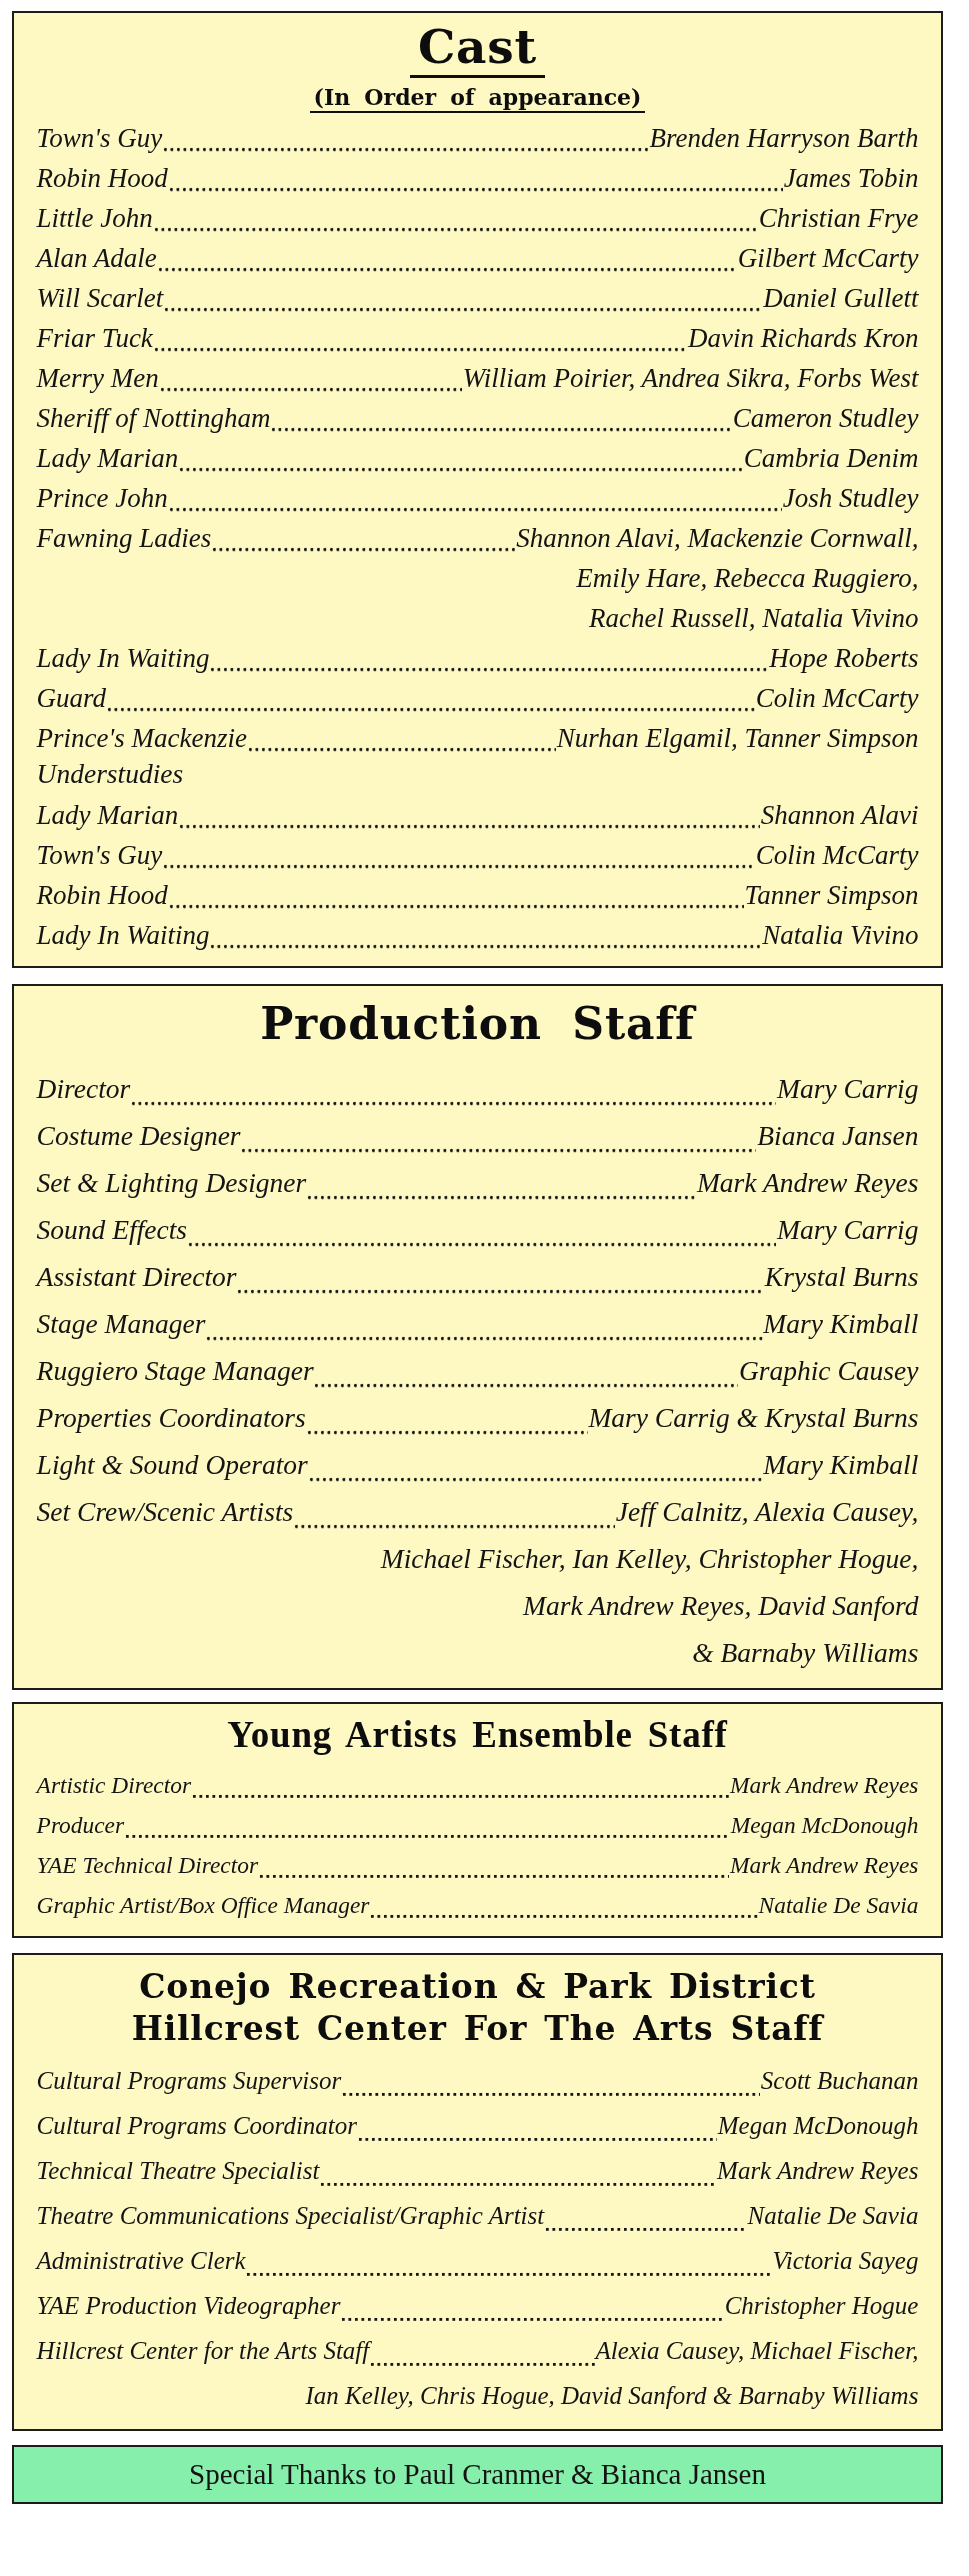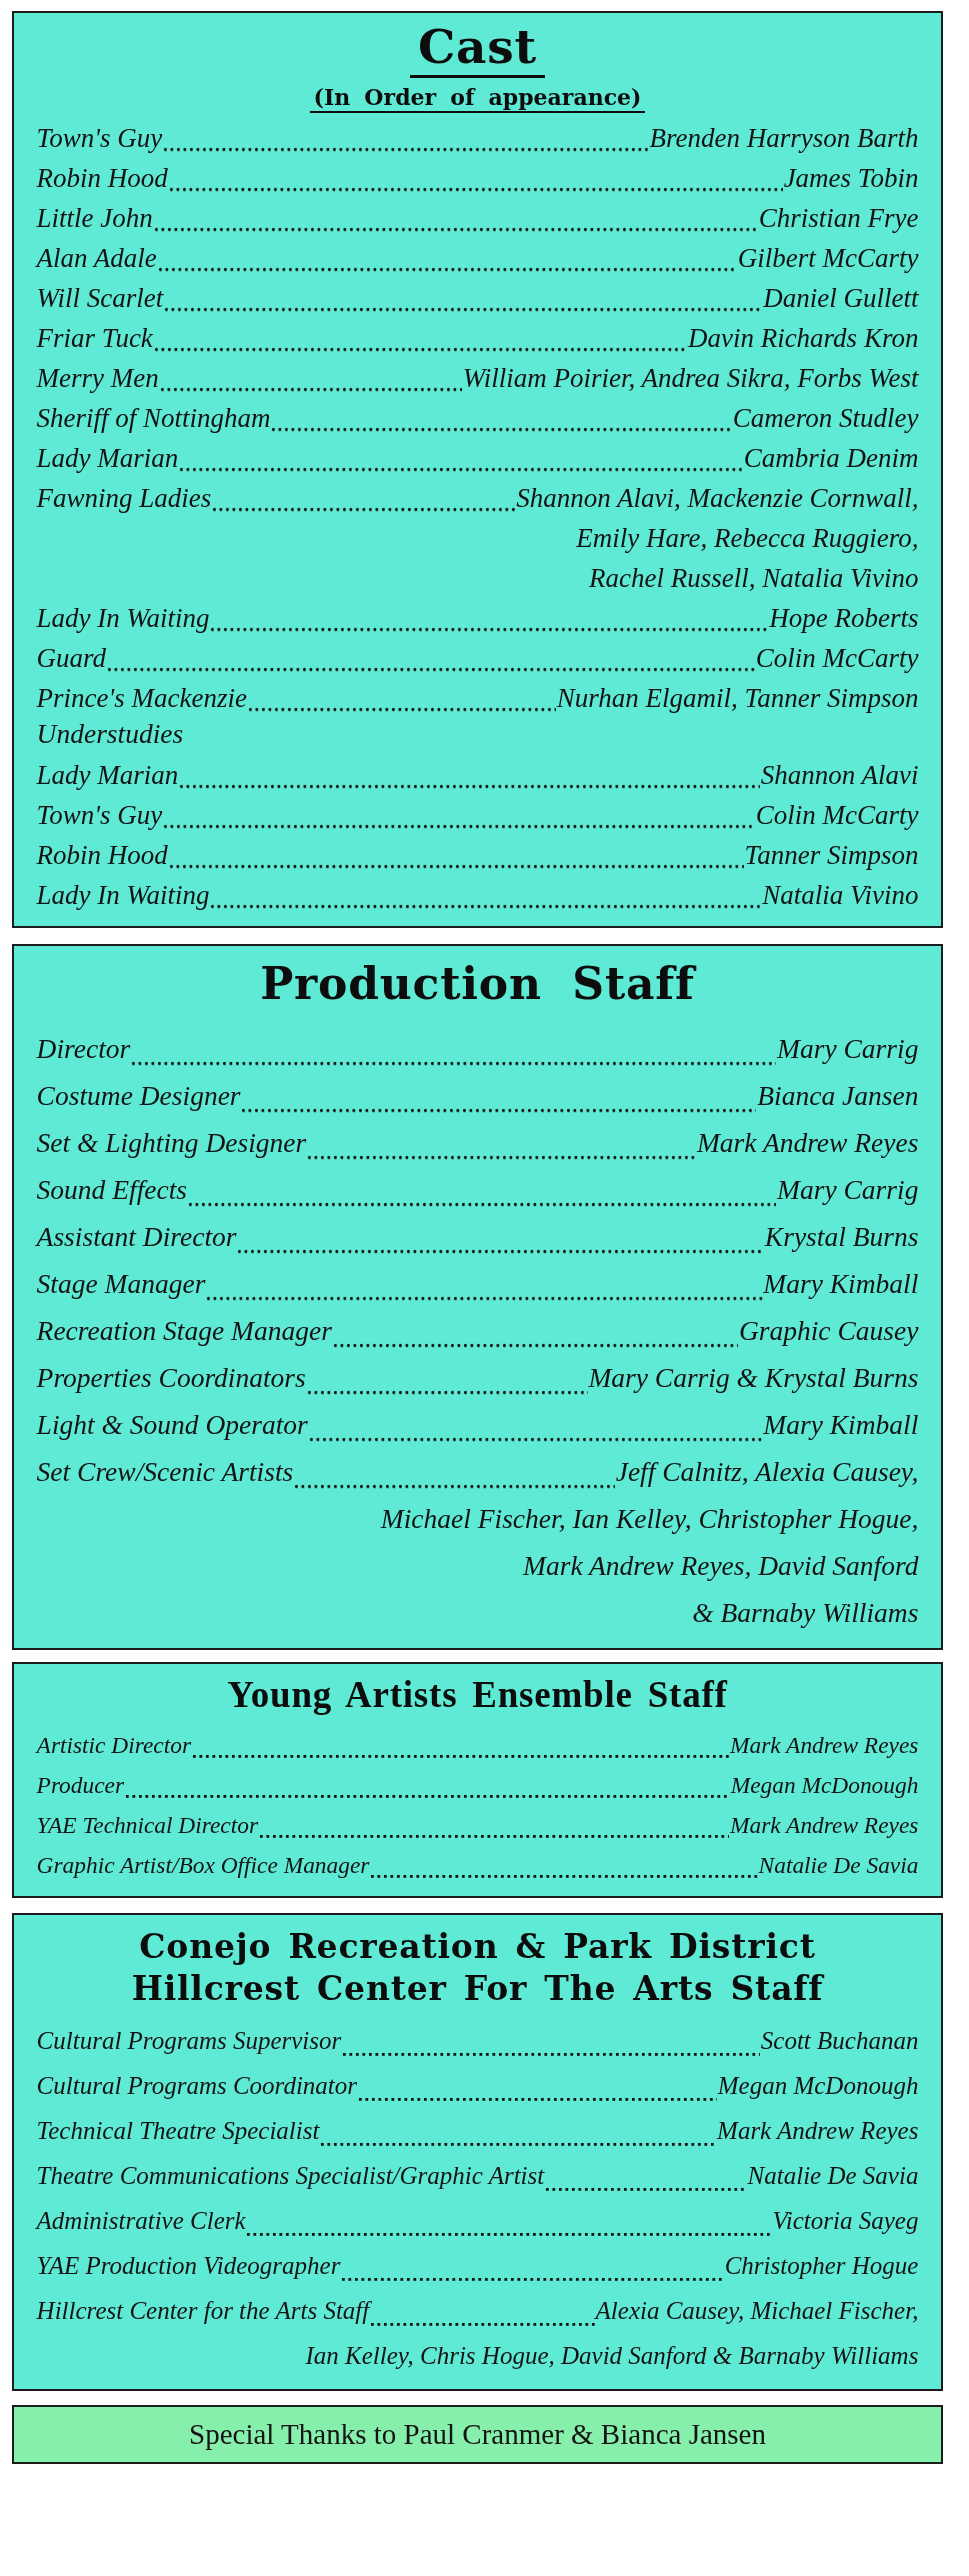--- a/index.html
+++ b/index.html
@@ -6,21 +6,21 @@
   body{
     width:970px;height:2576px;background:#ffffff;
     font-family:"Liberation Serif","DejaVu Serif",serif;
     color:#141414;-webkit-font-smoothing:antialiased;
   }
   .page{width:970px;height:2576px;overflow:hidden;}
   .box{
     border:2.4px solid #1c1c1c;
     margin-left:12px;margin-right:27px;
     padding:8px 22.6px 11.3px 22.6px;
-    background:#5eead4;
+    background:#fef9c3;
   }
   .box.first{margin-top:11.3px;}
   .gap20{height:16px;} .gap15{height:12px;} .gap18{height:14.5px;} .gap17{height:13.7px;}
 
   .blackletter{
     font-family:"DejaVu Serif","Liberation Serif",serif;
     font-weight:bold;color:#0d0d0d;
   }
   .section-title{text-align:center;}
   .section-title .t{
@@ -117,20 +117,25 @@
           <span class="role">Sheriff of Nottingham</span>
           <span class="dots"></span>
           <span class="name">Cameron Studley</span>
         </div>
         <div class="row">
           <span class="role">Lady Marian</span>
           <span class="dots"></span>
           <span class="name">Cambria Denim</span>
         </div>
         <div class="row">
+          <span class="role">Prince John</span>
+          <span class="dots"></span>
+          <span class="name">Josh Studley</span>
+        </div>
+        <div class="row">
           <span class="role">Fawning Ladies</span>
           <span class="dots"></span>
           <span class="name">Shannon Alavi, Mackenzie Cornwall,</span>
         </div>
         <div class="row cont">Emily Hare, Rebecca Ruggiero,</div>
         <div class="row cont">Rachel Russell, Natalia Vivino</div>
         <div class="row">
           <span class="role">Lady In Waiting</span>
           <span class="dots"></span>
           <span class="name">Hope Roberts</span>
@@ -202,21 +207,21 @@
           <span class="role">Assistant Director</span>
           <span class="dots"></span>
           <span class="name">Krystal Burns</span>
         </div>
         <div class="row">
           <span class="role">Stage Manager</span>
           <span class="dots"></span>
           <span class="name">Mary Kimball</span>
         </div>
         <div class="row">
-          <span class="role">Recreation Stage Manager</span>
+          <span class="role">Ruggiero Stage Manager</span>
           <span class="dots"></span>
           <span class="name">Graphic Causey</span>
         </div>
         <div class="row">
           <span class="role">Properties Coordinators</span>
           <span class="dots"></span>
           <span class="name">Mary Carrig &amp; Krystal Burns</span>
         </div>
         <div class="row">
           <span class="role">Light &amp; Sound Operator</span>

